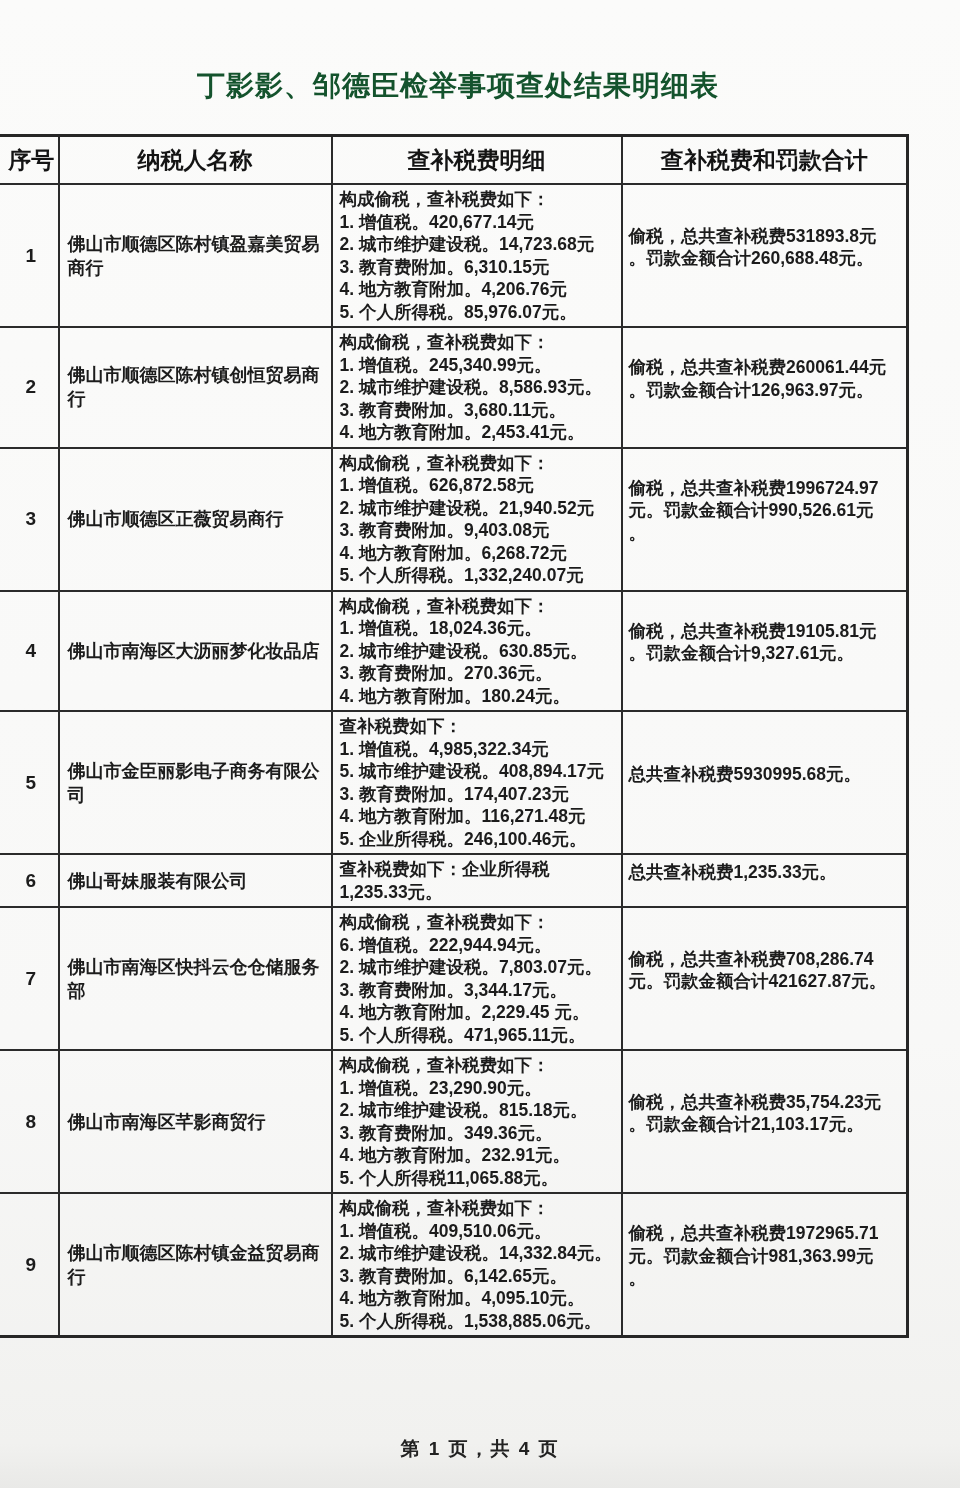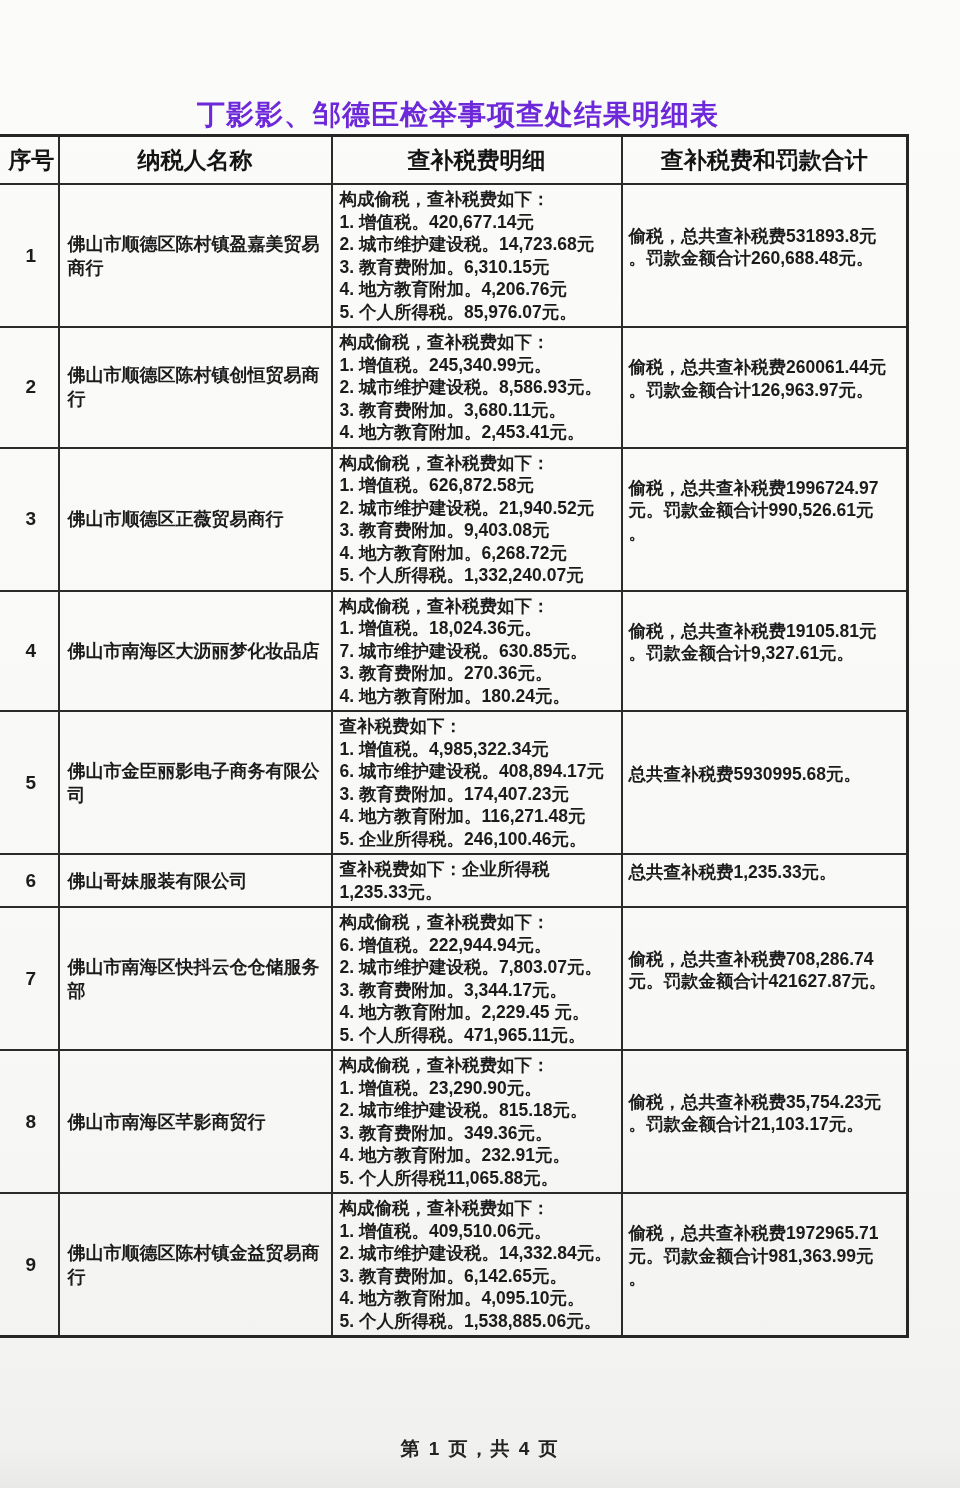--- a/index.html
+++ b/index.html
@@ -5,22 +5,22 @@
   html,body{margin:0;padding:0;}
   body{
     width:960px;height:1488px;
     position:relative;overflow:hidden;
     background:linear-gradient(180deg,#fbfbfa 0%,#f8f8f7 70%,#f1f1ef 97%,#e9e9e7 100%);
     font-family:"Liberation Sans","DejaVu Sans",sans-serif;
     font-weight:700;color:#1c1c1c;
     -webkit-font-smoothing:antialiased;
   }
   .page-title{
-    position:absolute;top:96px;left:0;width:916px;
-    text-align:center;font-size:28px;letter-spacing:1px;color:#6d28d9;
+    position:absolute;top:67px;left:0;width:916px;
+    text-align:center;font-size:28px;letter-spacing:1px;color:#14532d;
   }
   .doc-table{
     position:absolute;top:134px;left:-28px;
     width:934px;border-collapse:collapse;table-layout:fixed;
     border:3px solid #262626;
   }
   .doc-table th,.doc-table td{
     border:2px solid #2b2b2b;
     overflow:hidden;
   }
@@ -119,36 +119,36 @@
           <div class="dline">元。罚款金额合计990,526.61元</div>
           <div class="dline">。</div>
         </td>
       </tr>
       <tr>
         <td class="c-no">4</td>
         <td class="c-name">佛山市南海区大沥丽梦化妆品店</td>
         <td class="c-detail">
           <div class="dline">构成偷税，查补税费如下：</div>
           <div class="dline">1. 增值税。18,024.36元。</div>
-          <div class="dline">7. 城市维护建设税。630.85元。</div>
+          <div class="dline">2. 城市维护建设税。630.85元。</div>
           <div class="dline">3. 教育费附加。270.36元。</div>
           <div class="dline">4. 地方教育附加。180.24元。</div>
         </td>
         <td class="c-total">
           <div class="dline">偷税，总共查补税费19105.81元</div>
           <div class="dline">。罚款金额合计9,327.61元。</div>
         </td>
       </tr>
       <tr>
         <td class="c-no">5</td>
         <td class="c-name">佛山市金臣丽影电子商务有限公司</td>
         <td class="c-detail">
           <div class="dline">查补税费如下：</div>
           <div class="dline">1. 增值税。4,985,322.34元</div>
-          <div class="dline">6. 城市维护建设税。408,894.17元</div>
+          <div class="dline">5. 城市维护建设税。408,894.17元</div>
           <div class="dline">3. 教育费附加。174,407.23元</div>
           <div class="dline">4. 地方教育附加。116,271.48元</div>
           <div class="dline">5. 企业所得税。246,100.46元。</div>
         </td>
         <td class="c-total">
           <div class="dline">总共查补税费5930995.68元。</div>
         </td>
       </tr>
       <tr>
         <td class="c-no">6</td>

